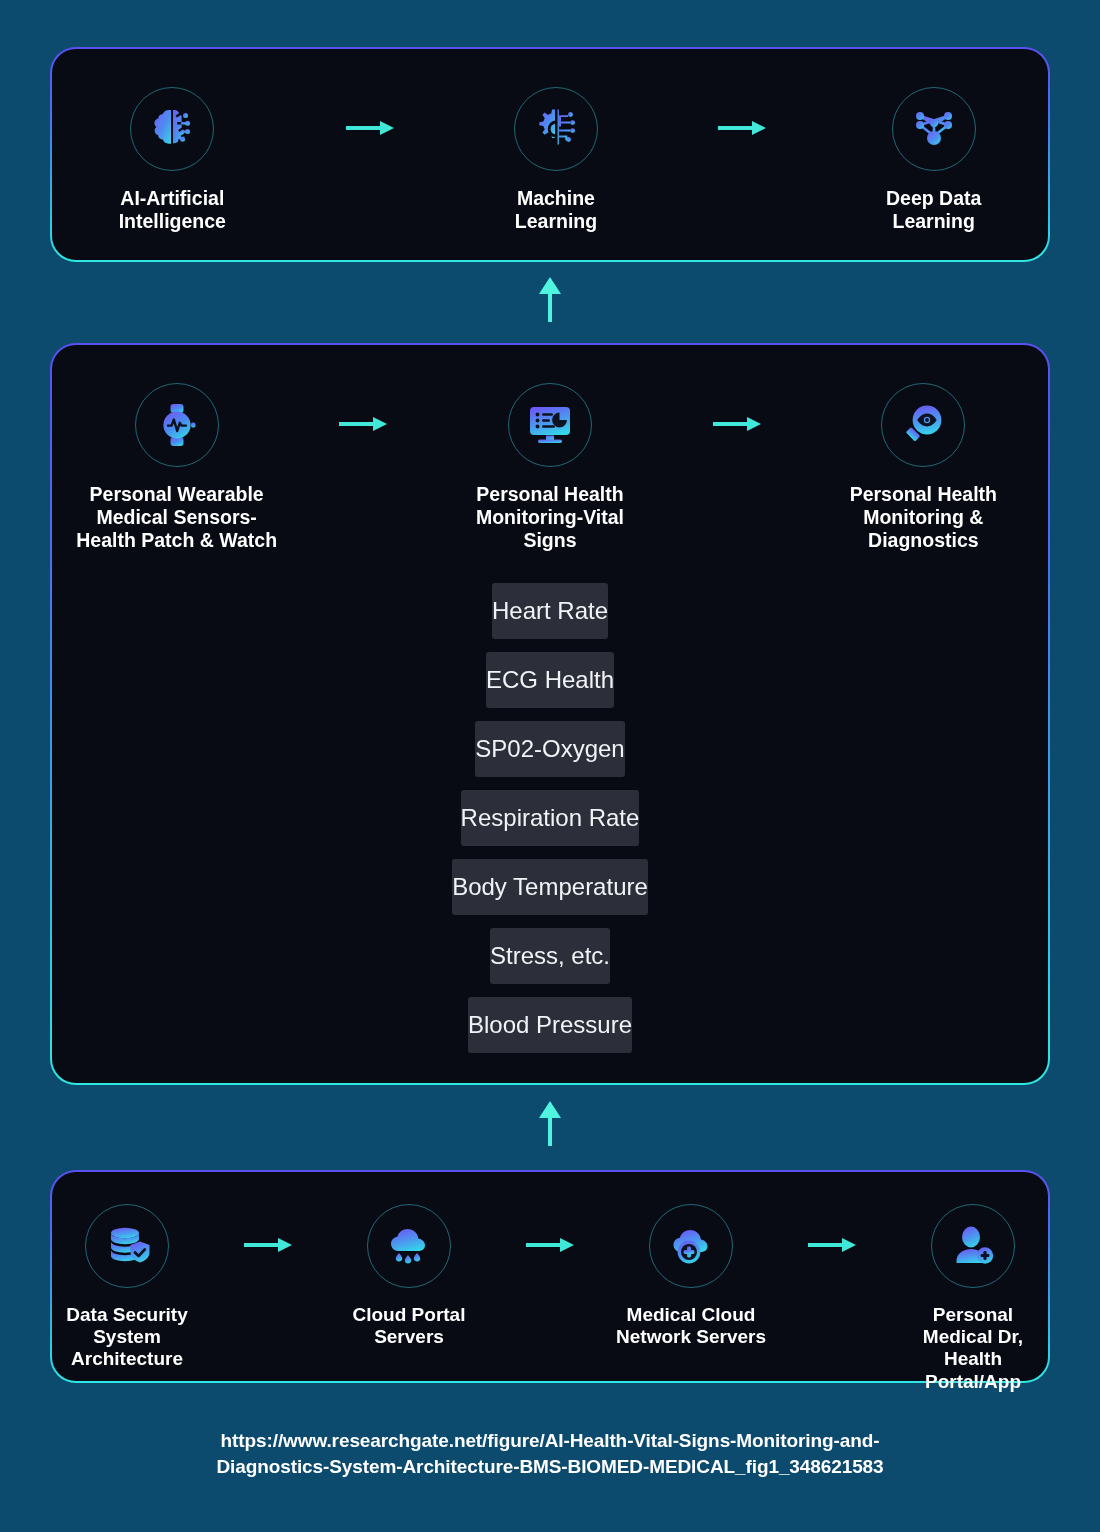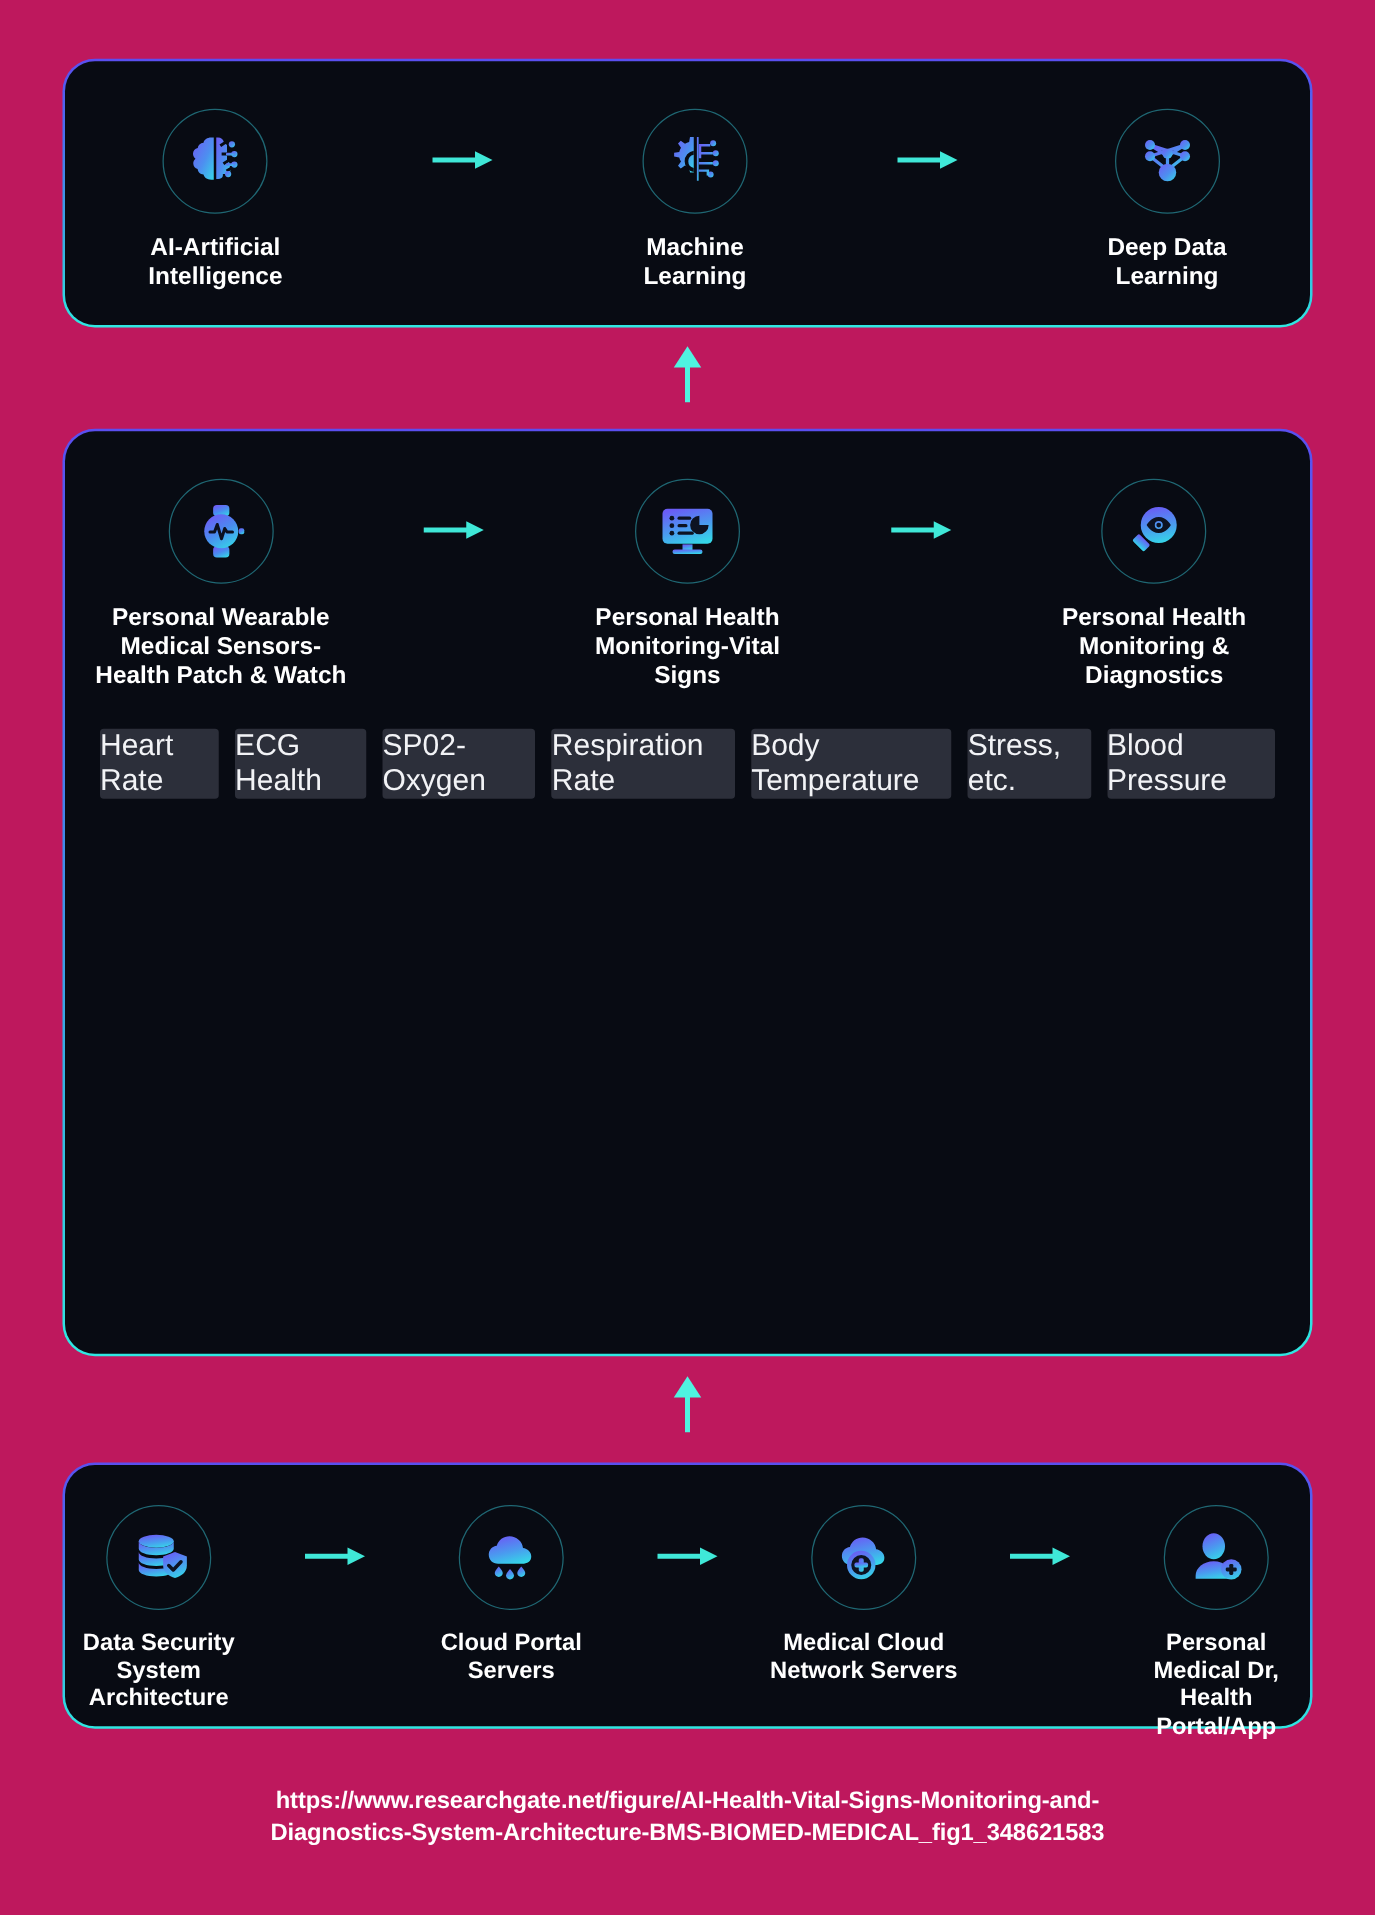--- a/index.html
+++ b/index.html
@@ -14,21 +14,21 @@
     font-family: "Liberation Sans", sans-serif;
     color: #ffffff;
     overflow: hidden;
     position: relative;
   }
 
   .canvas {
     position: relative;
     width: 1100px;
     height: 1532px;
-    background: #be185d;
+    background: #0c4a6e;
   }
 
   
   .panel {
     position: absolute;
     border-radius: 26px;
     padding: 2px;
     background: linear-gradient(180deg, #5b4ff0 0%, #4a6ff0 28%, #33b6e2 72%, #2fe8e2 100%);
     box-sizing: border-box;
   }
@@ -98,22 +98,23 @@
   #connector-top    { top: 276px; }
   #connector-bottom { top: 1100px; }
 
   
   .vitals {
     position: absolute;
     left: 28px;
     right: 28px;
     top: 238px;
     display: flex;
-    flex-direction: row;
+    flex-direction: column;
     gap: 13px;
+    align-items: center;
   }
   .vital-row {
     height: 56px;
     background: #2c2f3a;
     border-radius: 3px;
     display: flex;
     align-items: center;
     justify-content: center;
     font-size: 24px;
     color: #f2f3f6;

